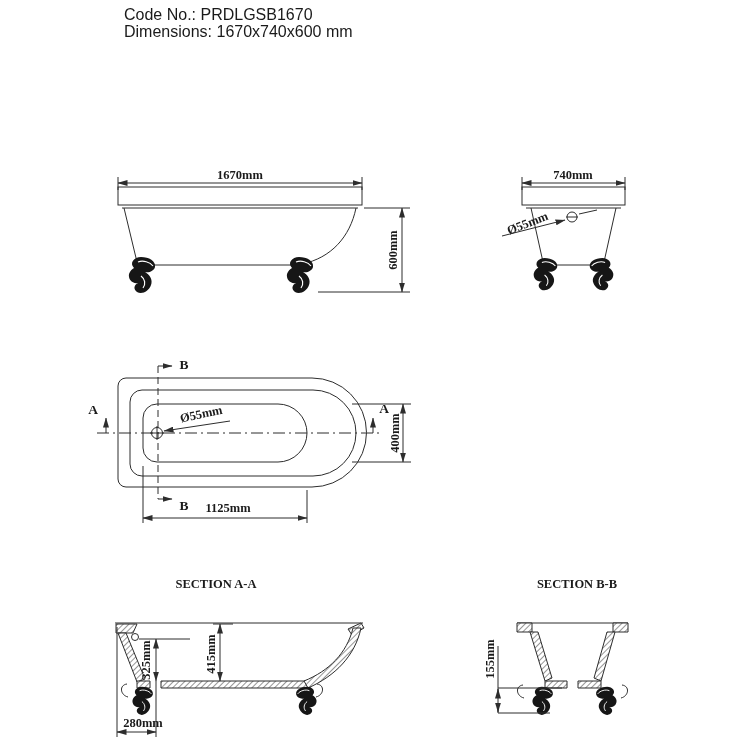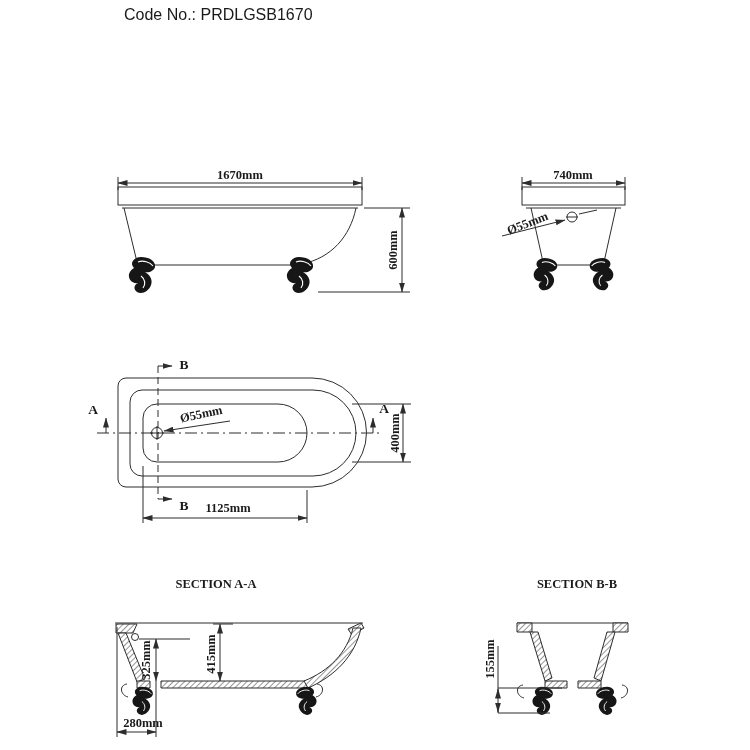--- a/index.html
+++ b/index.html
@@ -18,20 +18,21 @@
   .cl   { stroke-dasharray:12 4 2 4; }
   .dash { stroke-dasharray:7 4; }
 </style>
 </head>
 <body>
 
 <div id="stage">
 
   <div id="header">
     <div>Code No.: PRDLGSB1670</div>
+    <div>Dimensions: 1670x740x600 mm</div>
   </div>
 
   <svg width="750" height="750" viewBox="0 0 750 750">
     <defs>
       <marker id="arr" viewBox="0 0 10 6" markerWidth="10" markerHeight="6" refX="9.5" refY="3" orient="auto-start-reverse" markerUnits="userSpaceOnUse">
         <path d="M0,0 L10,3 L0,6 Z" fill="#2d2d2d"></path>
       </marker>
       <pattern id="hatch" width="4" height="4" patternUnits="userSpaceOnUse" patternTransform="rotate(45)">
         <rect width="4" height="4" fill="#ffffff"></rect>
         <line x1="0" y1="0" x2="0" y2="4" stroke="#2d2d2d" stroke-width="1"></line>

